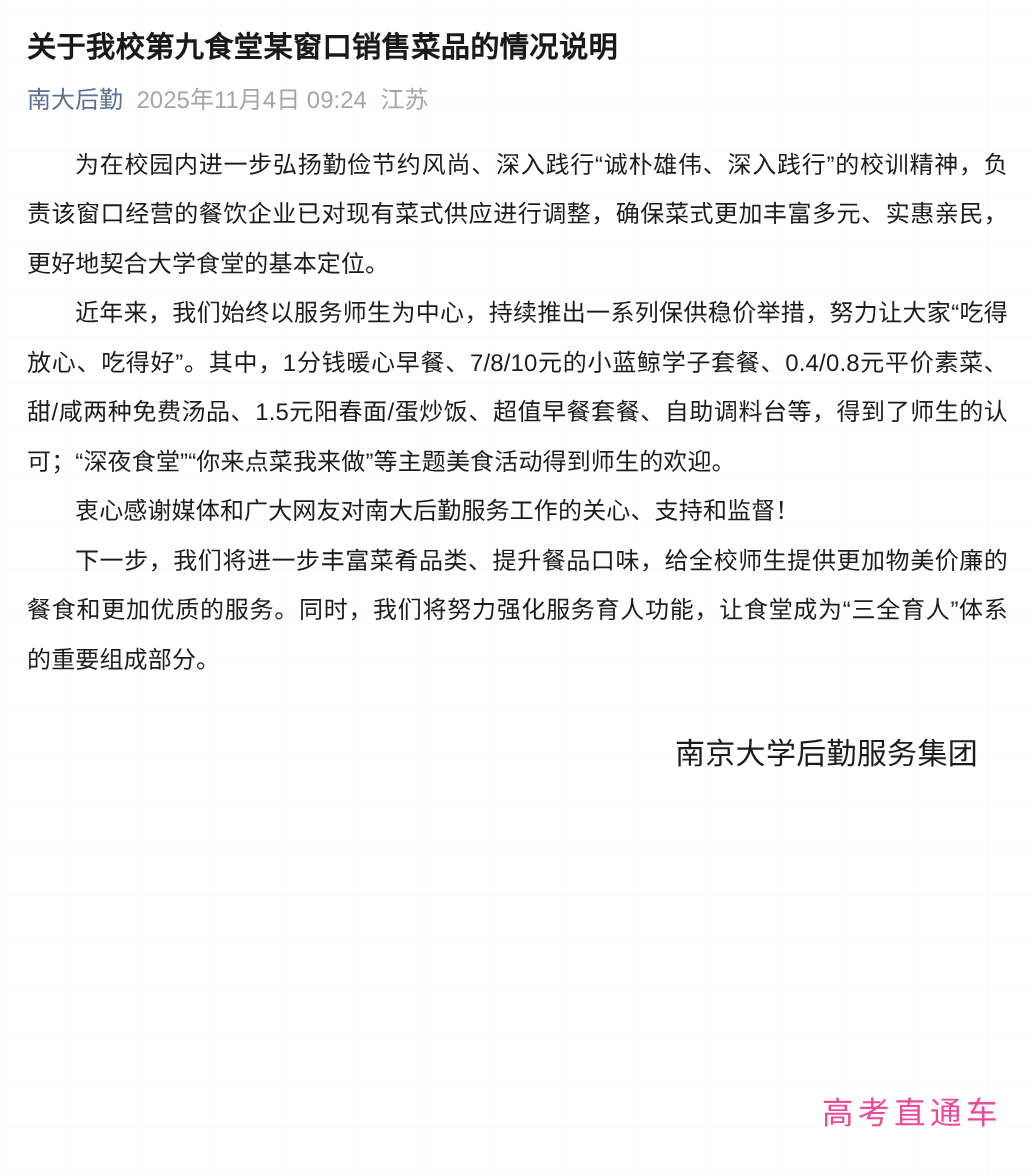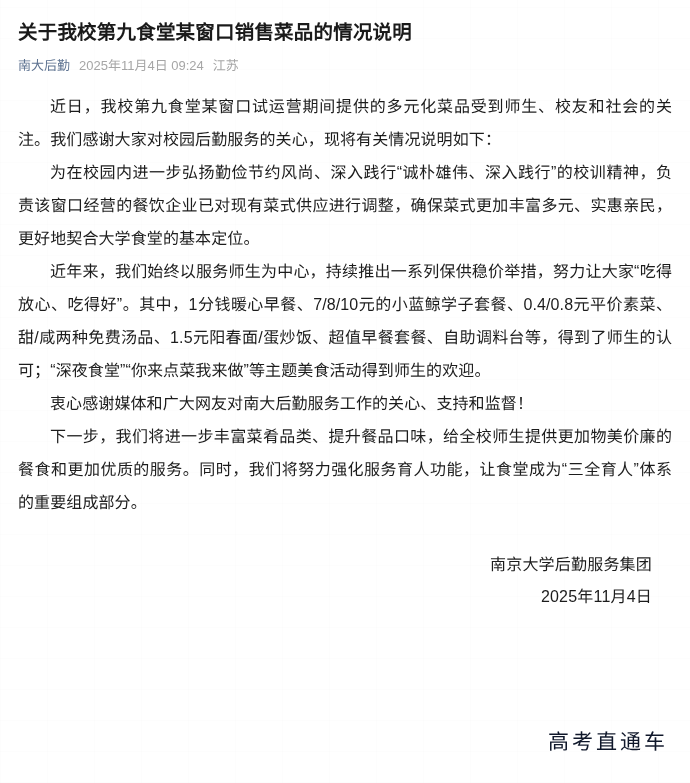--- a/index.html
+++ b/index.html
@@ -48,21 +48,21 @@
   .article-title {
     font-size: 19.5px;
     font-weight: bold;
     color: #1a1a1a;
     line-height: 1.45;
     letter-spacing: 0.2px;
     margin: 0 0 10px 0;
   }
 
   .article-meta {
-    font-size: 13px;
+    font-size: 16px;
     line-height: 1.5;
     color: #9a9a9a;
     margin: 0 0 14px 0;
     white-space: nowrap;
   }
   .meta-source {
     color: #5e7391;
     margin-right: 9px;
   }
   .meta-date {
@@ -104,33 +104,33 @@
     top: -2px;
   }
   .search-sup svg { display: block; }
 
   .signature-block {
     padding: 30px 20px 0 0;
     text-align: right;
     position: relative;
   }
   .sig-line {
-    font-size: 16px;
+    font-size: 20px;
     line-height: 32px;
     color: #1c1c1c;
     letter-spacing: 0.2px;
   }
 
   .watermark {
     position: absolute;
     right: 22px;
     bottom: 28px;
     font-size: 21px;
     letter-spacing: 3px;
-    color: #0f172a;
+    color: #ec4899;
     font-weight: 500;
     z-index: 3;
     pointer-events: none;
     user-select: none;
     white-space: nowrap;
     text-align: right;
   }
 </style>
 </head>
 <body>
@@ -142,32 +142,30 @@
   <div class="article-header">
     <h1 class="article-title">关于我校第九食堂某窗口销售菜品的情况说明</h1>
 
     <div class="article-meta">
       <span class="meta-source">南大后勤</span><span class="meta-date">2025年11月4日 09:24</span><span class="meta-loc">江苏</span>
     </div>
   </div>
 
   <div class="article-body">
 
-    <p class="para">近日，我校第九食堂某窗口试运营期间提供的多元化菜品受到师生、校友和社会的关注。我们感谢大家对校园后勤服务的关心，现将有关情况说明如下：</p>
 
 
     <p class="para">为在校园内进一步弘扬勤俭节约风尚、深入践行“诚朴雄伟、深入践行”的校训精神，负责该窗口经营的餐饮企业已对现有菜式供应进行调整，确保菜式更加丰富多元、实惠亲民，更好地契合大学食堂的基本定位。</p>
 
     <p class="para">近年来，我们始终以服务师生为中心，持续推出一系列保供稳价举措，努力让大家“吃得放心、吃得好”。其中，1分钱暖心早餐、7/8/10元的小蓝鲸学子套餐、0.4/0.8元平价素菜、甜/咸两种免费汤品、1.5元阳春面/蛋炒饭、超值早餐套餐、自助调料台等，得到了师生的认可；“深夜食堂”“你来点菜我来做”等主题美食活动得到师生的欢迎。</p>
 
     <p class="para">衷心感谢媒体和广大网友对南大后勤服务工作的关心、支持和监督！</p>
 
     <p class="para">下一步，我们将进一步丰富菜肴品类、提升餐品口味，给全校师生提供更加物美价廉的餐食和更加优质的服务。同时，我们将努力强化服务育人功能，让食堂成为“三全育人”体系的重要组成部分。</p>
 
     <div class="signature-block">
       <div class="sig-line">南京大学后勤服务集团</div>
-      <div class="sig-line">2025年11月4日</div>
     </div>
 
   </div>
 </div>
 
 <div class="watermark">高考直通车</div>
 
 </body></html>

